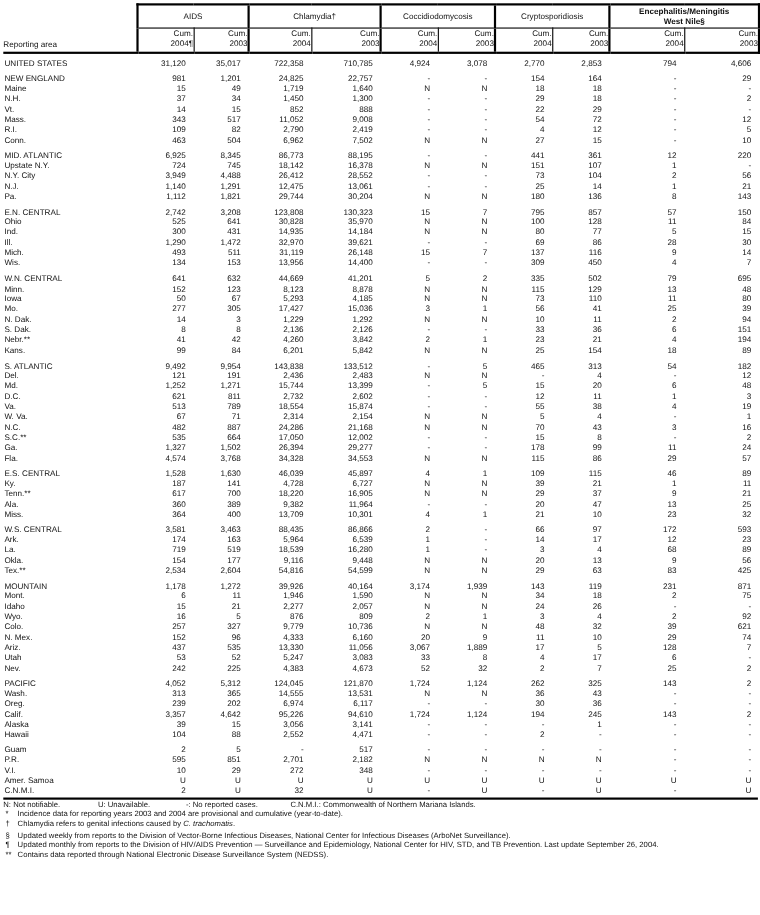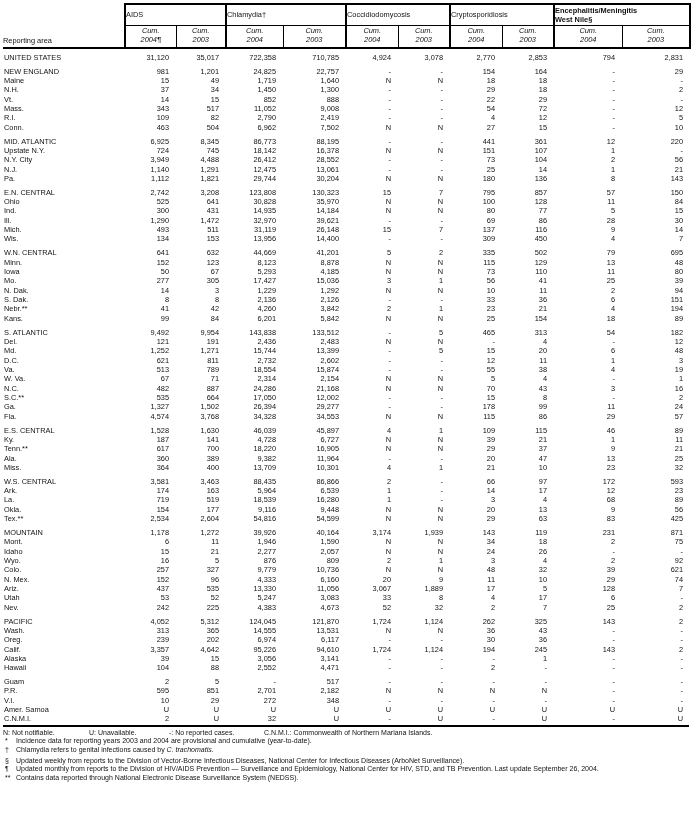--- a/index.html
+++ b/index.html
@@ -20,31 +20,30 @@
   }
   thead th{font-weight:400;padding:0;}
   th.rh{
     vertical-align:bottom;text-align:left;
     border-bottom:2.5px solid #000;
     padding:0 0 2px 0;font-size:7.4px;margin-left:40px;
   }
   th.g{
     border-top:2px solid #000;border-bottom:1px solid #000;
     border-left:2px solid #000;
-    text-align:left;vertical-align:middle;
+    text-align:center;vertical-align:middle;
     font-size:7.4px;line-height:8.6px;white-space:pre-line;
     padding:2px 0 1px 0;
   }
   th.g:last-child{border-right:2px solid #000;font-weight:bold;}
   th.c{
-    text-align:center;vertical-align:bottom;
+    text-align:right;vertical-align:bottom;
     line-height:8.8px;white-space:pre-line;
     padding:1px 0 2px 0;
     border-bottom:2.5px solid #000;
-    font-style:italic;
   }
   th.c.gs{border-left:2px solid #000;}
   th.c.in{border-left:1.5px solid #000;}
   th.c:last-child{border-right:2px solid #000;}
   tbody td{padding:0;line-height:9.35px;white-space:nowrap;}
   tbody tr:first-child td{padding-top:4px;}
   td.num{text-align:right;padding-right:7px;}
   td.lbl{text-align:left;padding-left:1px;}
   tr.gap td{height:4.5px;line-height:4.5px;padding:0;font-size:1px;}
   .hrule{border-top:2.5px solid #000;height:0;margin-top:1px;}
@@ -116,21 +115,21 @@
           <td class="lbl">UNITED STATES</td>
           <td class="num">31,120</td>
           <td class="num">35,017</td>
           <td class="num">722,358</td>
           <td class="num">710,785</td>
           <td class="num">4,924</td>
           <td class="num">3,078</td>
           <td class="num">2,770</td>
           <td class="num">2,853</td>
           <td class="num">794</td>
-          <td class="num">2,831</td>
+          <td class="num">4,606</td>
         </tr>
         <tr class="gap">
           <td colspan="11"></td>
         </tr>
         <tr>
           <td class="lbl">NEW ENGLAND</td>
           <td class="num">981</td>
           <td class="num">1,201</td>
           <td class="num">24,825</td>
           <td class="num">22,757</td>

